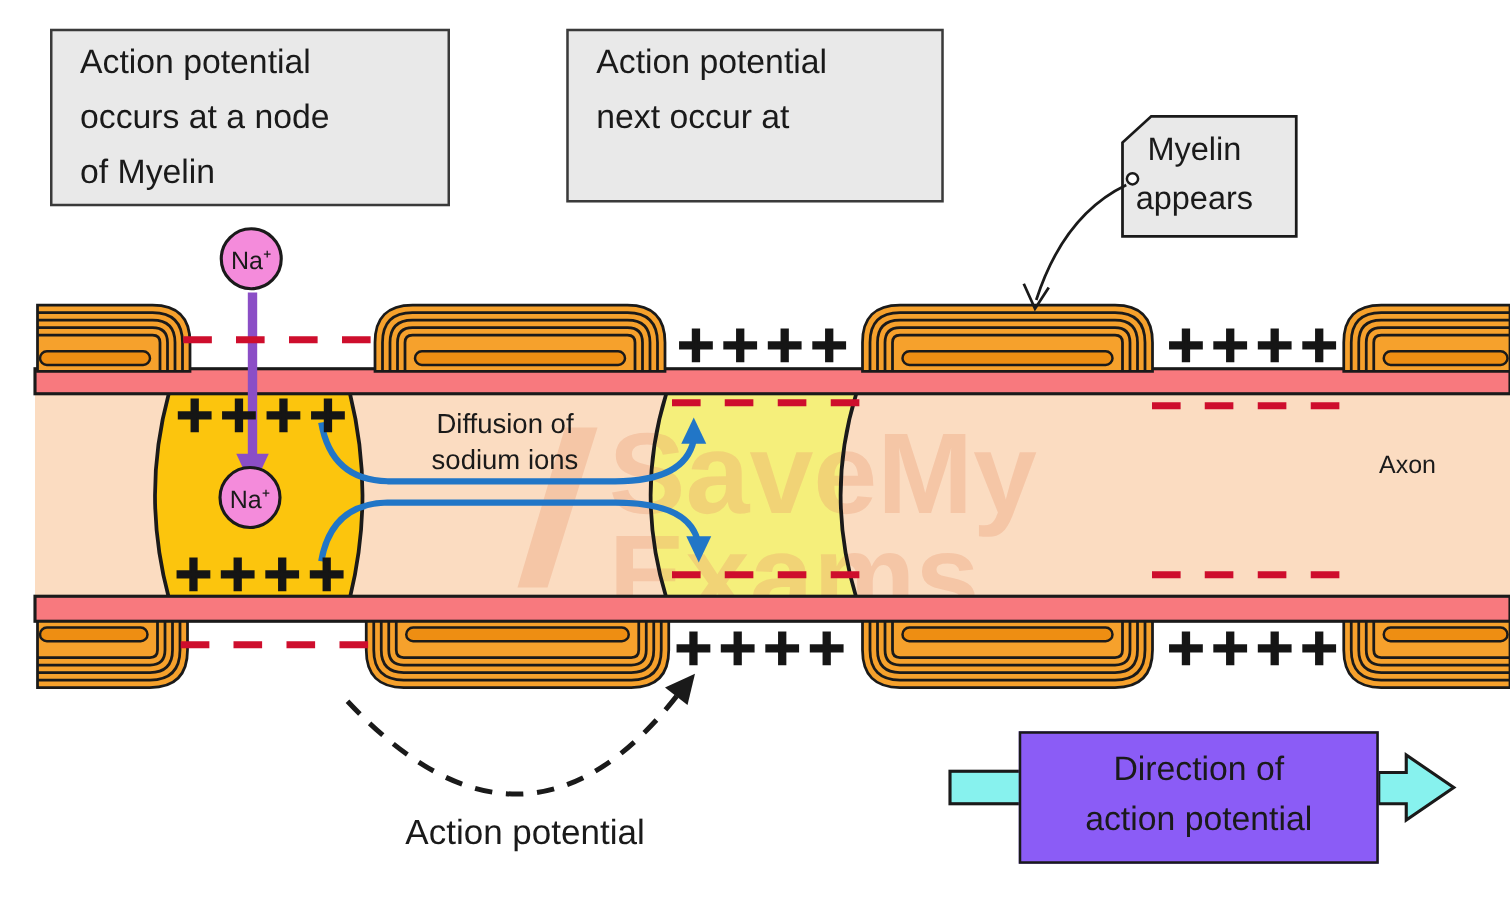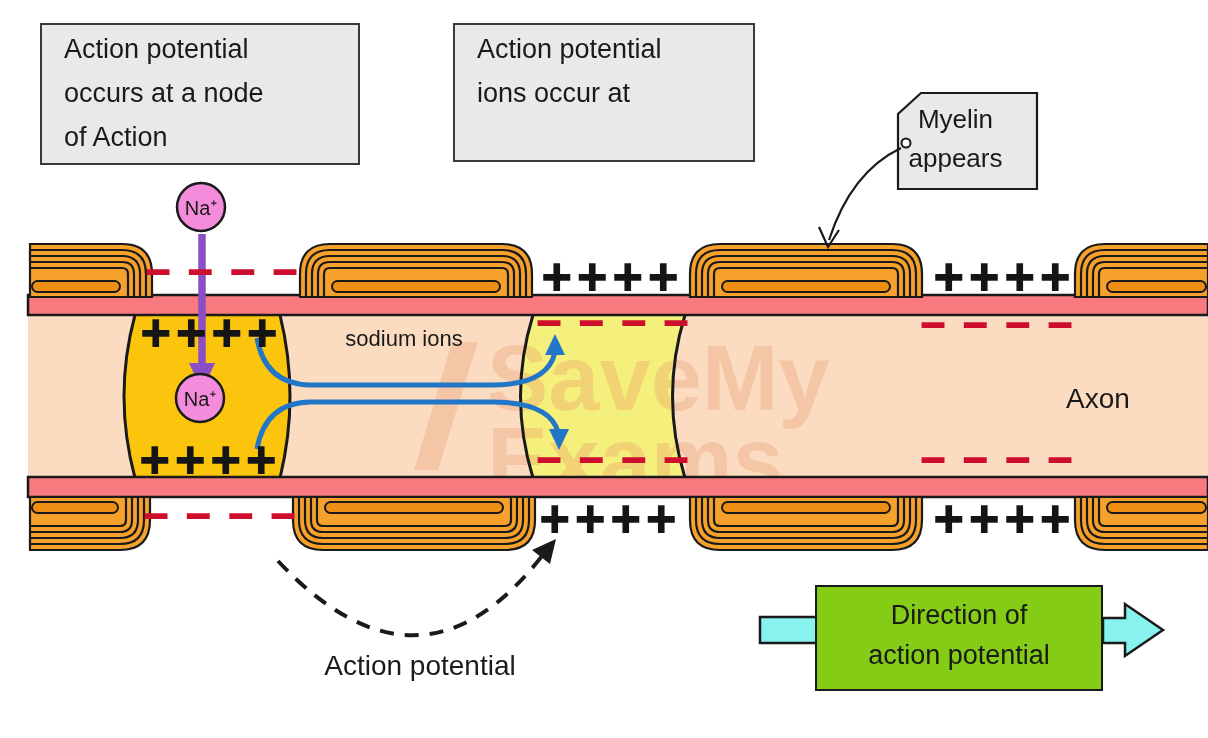--- a/index.html
+++ b/index.html
@@ -4,28 +4,28 @@
 <style>
   html,body{margin:0;padding:0;background:#fff;}
   #stage{position:relative;width:1208px;height:738px;background:#fff;overflow:hidden;
          font-family:"Liberation Sans",sans-serif;color:#1a1a1a;}
   #art{position:absolute;left:0;top:0;}
   svg text{font-family:"Liberation Sans",sans-serif;}
   .callout{position:absolute;background:#E9E9E9;border:2.5px solid #3a3a3a;
            font-size:27px;line-height:44px;color:#1a1a1a;}
   .box1{left:40px;top:23px;width:294px;height:136px;padding:2px 0 0 22px;}
   .box2{left:453px;top:23px;width:276px;height:133px;padding:2px 0 0 22px;}
-  .dirbox{left:815px;top:585px;width:284px;height:94px;background:#84cc16;
+  .dirbox{left:815px;top:585px;width:284px;height:94px;background:#8b5cf6;
           border:2.5px solid #1a1a1a;text-align:center;font-size:27px;line-height:40px;
           padding-top:8px;position:absolute;}
   .tagtext{position:absolute;left:898px;top:100px;width:115px;text-align:center;
            font-size:26px;line-height:39px;}
   .difftext{position:absolute;left:294px;top:324px;width:220px;text-align:center;
             font-size:22px;line-height:29px;}
-  .axonlbl{position:absolute;left:1066px;top:383px;width:120px;font-size:28px;}
+  .axonlbl{position:absolute;left:1066px;top:361px;width:120px;text-align:center;font-size:20px;}
   .jumptext{position:absolute;left:270px;top:646px;width:300px;text-align:center;
             font-size:28px;line-height:40px;}
   .charge{position:absolute;transform:translate(-50%,-50%);white-space:nowrap;
           font-family:"DejaVu Sans",sans-serif;}
   .plus{font-size:40px;font-weight:900;color:#151515;-webkit-text-stroke:2px #151515;
         letter-spacing:2px;}
   .minus{font-size:34px;font-weight:900;color:#CE0E2D;-webkit-text-stroke:1.6px #CE0E2D;
          letter-spacing:1px;}
   .pr1{left:210px;top:332px}.pr2{left:209px;top:459px}.pr3{left:611px;top:276px}
   .pr4{left:609px;top:518px}.pr5{left:1003px;top:276px}.pr6{left:1003px;top:518px}
@@ -152,34 +152,35 @@
     <path d="M278,561 Q420,712 542,556" fill="none" stroke="#1a1a1a" stroke-width="4" stroke-dasharray="14 11"></path>
     <polygon points="556,539 550,564 532,550" fill="#1a1a1a"></polygon>
 
     <rect x="760" y="617" width="57" height="26" fill="#87F2EE" stroke="#1a1a1a" stroke-width="2.5"></rect>
     <path d="M1103,618 L1125,618 L1125,604 L1163,630 L1125,656 L1125,643 L1103,643 Z" fill="#87F2EE" stroke="#1a1a1a" stroke-width="2.5"></path>
   </svg>
 
   <div class="callout box1">
     <div>Action potential</div>
     <div>occurs at a node</div>
-    <div>of Action</div>
+    <div>of Myelin</div>
   </div>
 
   <div class="callout box2">
     <div>Action potential</div>
-    <div>ions occur at</div>
+    <div>next occur at</div>
   </div>
 
   <div class="tagtext">
     <div>Myelin</div>
     <div>appears</div>
   </div>
 
   <div class="difftext">
+    <div>Diffusion of</div>
     <div>sodium ions</div>
   </div>
 
   <div class="axonlbl">Axon</div>
 
   <div class="jumptext">
     <div>Action potential</div>
   </div>
 
   <div class="dirbox">

